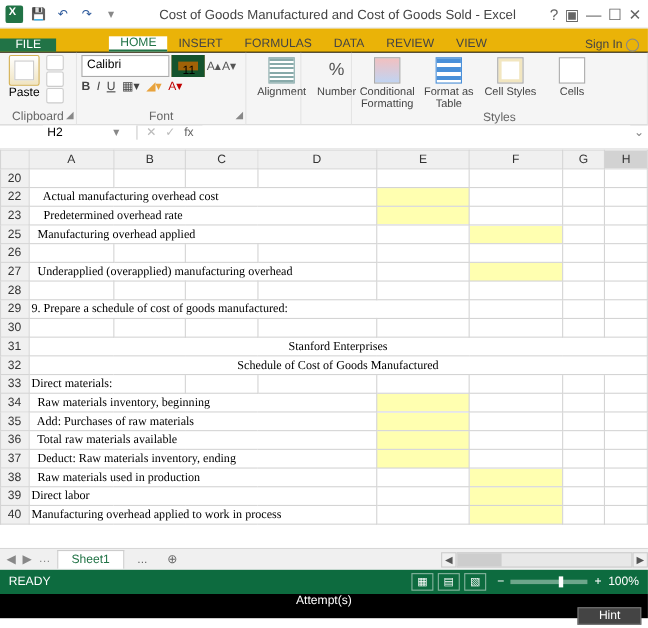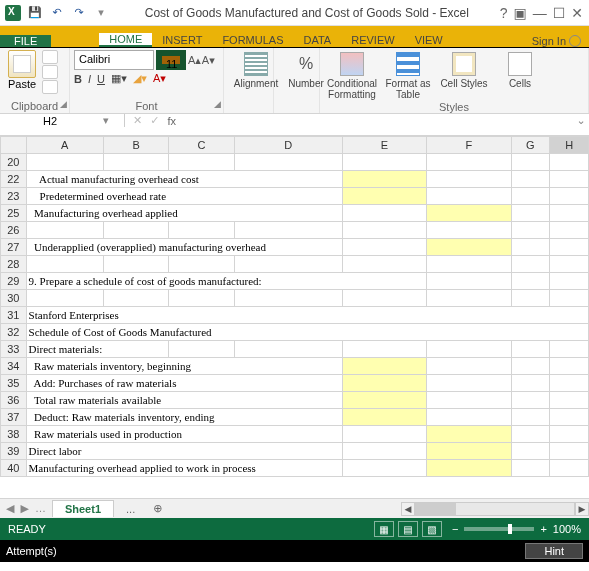--- a/index.html
+++ b/index.html
@@ -59,46 +59,46 @@
 .formula-expand { width:16px; display:flex; align-items:center; justify-content:center; color:#888; cursor:pointer; }
 
 
 .grid-wrap { height: 362px; overflow:hidden; position:relative; background:#fff; }
 .grid { border-collapse:collapse; table-layout:fixed; }
 .grid th, .grid td { border:1px solid #d4d4d4; height:17px; padding:0 2px; font-size:11px; color:#000; white-space:nowrap; overflow:hidden; font-family: 'Times New Roman', serif; }
 .grid thead th { background:#f0f0f0; text-align:center; font-weight:normal; font-family: 'Segoe UI', sans-serif; color:#333; }
 .grid .rowhdr { background:#f0f0f0; text-align:center; font-family:'Segoe UI',sans-serif; color:#333; width:26px; }
 .grid th.sel { background:#d2d2d2; }
 .grid td.hl { background:#ffffb0; }
-.grid td.center { }
+.grid td.center { text-align:center; }
 .col-A{width:78px}.col-B{width:66px}.col-C{width:66px}.col-D{width:110px}.col-E{width:88px}.col-F{width:88px}.col-G{width:40px}.col-H{width:40px}
 
 
 .sheet-bar { height:20px; display:flex; align-items:center; background:#f0f0f0; border-top:1px solid #d4d4d4; }
 .sheet-nav { display:flex; gap:6px; padding:0 6px; color:#888; }
 .sheet-nav span { cursor:pointer; }
-.sheet-tab { padding:2px 12px; background:#fff; border:1px solid #ccc; border-bottom:none; color:#217346; font-weight:bold; cursor:pointer; }
+.sheet-tab { padding:2px 12px; background:#fff; border:1px solid #ccc; border-bottom:none; color:#217346; font-weight:normal; cursor:pointer; }
 .sheet-tab.other { background:transparent; border:none; color:#666; font-weight:normal; }
 .sheet-add { padding:0 6px; color:#666; cursor:pointer; }
 .hscroll { flex:1; display:flex; align-items:center; justify-content:flex-end; }
 .hscroll-track { width:160px; height:14px; background:#e8e8e8; border:1px solid #ccc; position:relative; }
 .hscroll-thumb { position:absolute; left:0; top:0; bottom:0; width:40px; background:#cdcdcd; }
 .scroll-btn { width:14px; height:14px; border:1px solid #ccc; background:#f0f0f0; display:flex; align-items:center; justify-content:center; font-size:9px; color:#555; cursor:pointer; }
 
 
 .status-bar { height:22px; background:#0d6b3f; color:#fff; display:flex; align-items:center; padding:0 8px; font-size:11px; }
 .status-bar .spacer { flex:1; }
 .view-btns { display:flex; gap:4px; }
 .view-btn { width:20px; height:16px; border:1px solid rgba(255,255,255,.5); display:flex; align-items:center; justify-content:center; cursor:pointer; font-size:10px; }
 .zoom { display:flex; align-items:center; gap:6px; margin-left:10px; }
 .zoom-track { width:70px; height:4px; background:rgba(255,255,255,.4); position:relative; }
 .zoom-thumb { position:absolute; top:-3px; left:44px; width:4px; height:10px; background:#fff; }
 
 
-.attempt-bar { height:22px; background:#000; color:#fff; display:flex; align-items:center; padding:0 6px; font-size:11px; }
+.attempt-bar { height:22px; background:#000; color:#fff; display:flex; align-items:center; padding:0 6px; font-size:11px;flex-direction:column; }
 .hint-btn { margin-left:auto; background:#444; padding:1px 18px; border:1px solid #777; cursor:pointer; }
 
 .icon-excel { width:16px; height:16px; background:#217346; border-radius:2px; position:relative; }
 .icon-excel::after{content:'X';color:#fff;font-size:10px;position:absolute;left:3px;top:1px;font-weight:bold;}
 </style>
 </head>
 <body>
 
 <div class="titlebar">
   <div class="qat">

